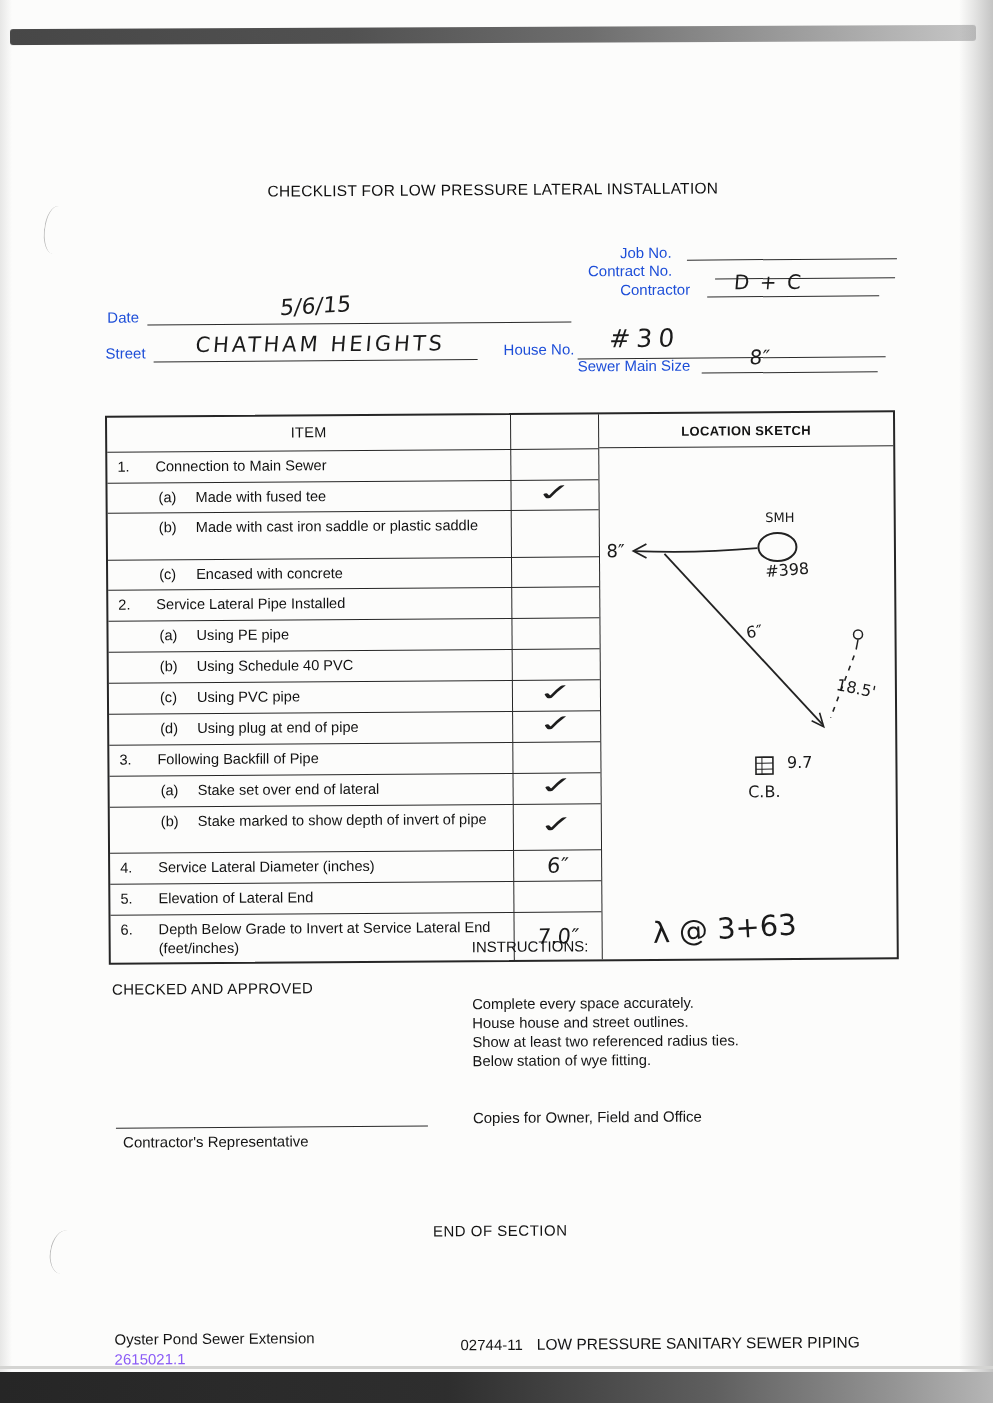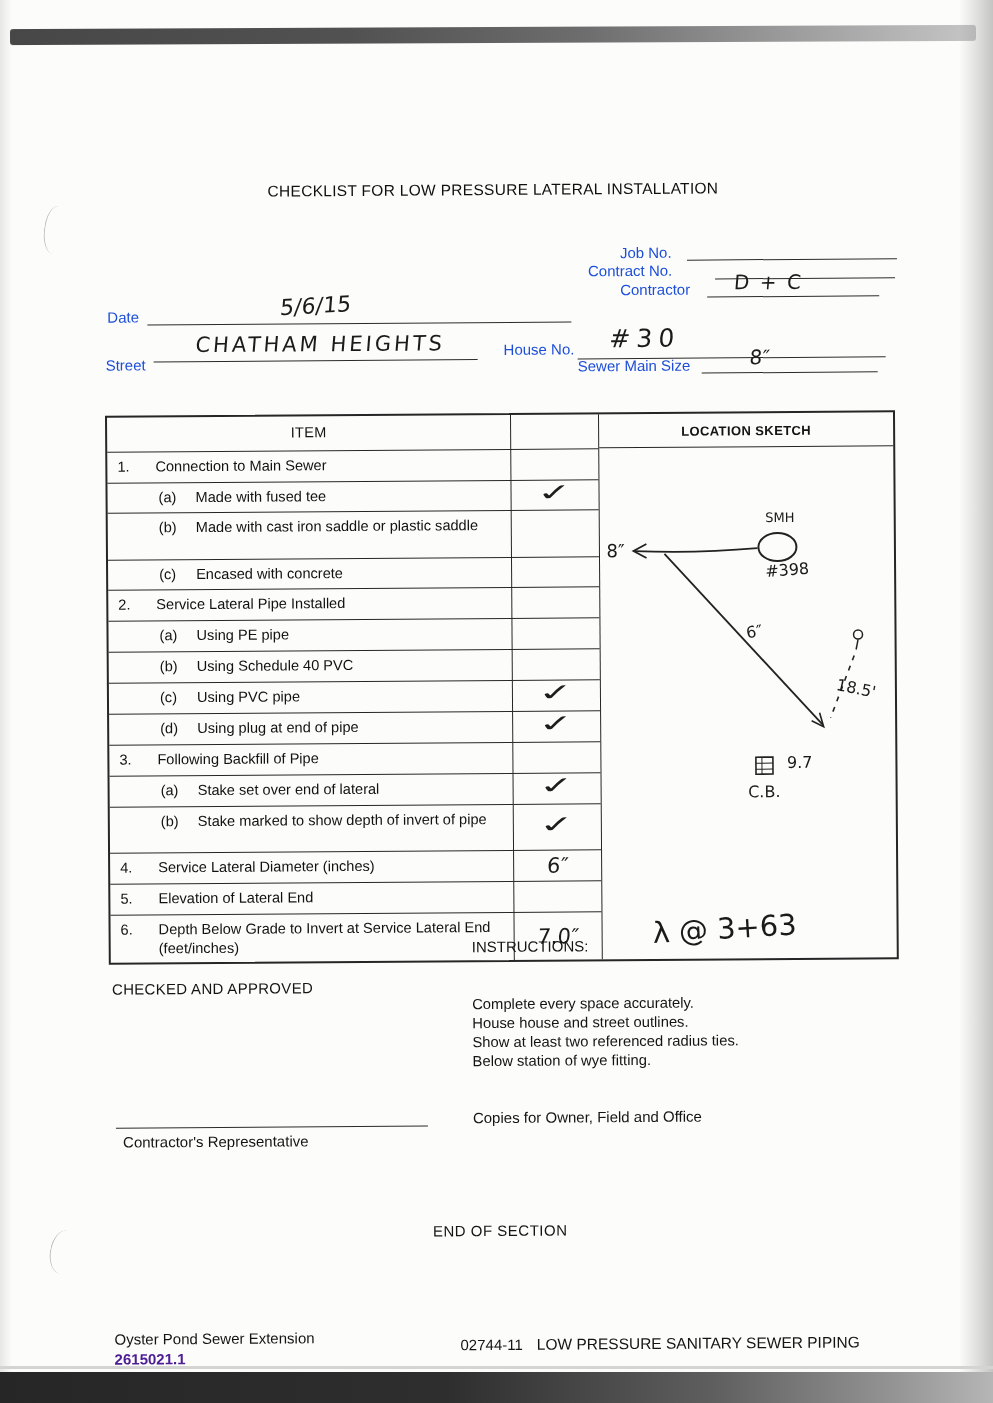--- a/index.html
+++ b/index.html
@@ -110,21 +110,21 @@
     <div class="rule" style="left:718px;top:280px;width:180px;"></div>
 
     <div class="lbl" style="left:623px;top:282px;">Contractor</div>
     <div class="rule" style="left:710px;top:298px;width:172px;"></div>
     <div class="hand" style="left:737px;top:272px;font-size:20px;letter-spacing:2px;">D + C</div>
 
     <div class="lbl" style="left:110px;top:306px;">Date</div>
     <div class="rule" style="left:150px;top:322px;width:424px;"></div>
     <div class="hand" style="left:283px;top:292px;font-size:22px;transform:skewX(-8deg) rotate(-3deg);">5/6/15</div>
 
-    <div class="lbl" style="left:108px;top:342px;margin-top:12px;">Street</div>
+    <div class="lbl" style="left:108px;top:342px;">Street</div>
     <div class="rule" style="left:156px;top:359px;width:324px;"></div>
     <div class="hand" style="left:198px;top:331px;font-size:21px;letter-spacing:3px;">CHATHAM HEIGHTS</div>
 
     <div class="lbl" style="left:498px;top:341px;margin-left:8px;">House No.</div>
     <div class="rule" style="left:580px;top:359px;width:308px;"></div>
     <div class="hand" style="left:612px;top:325px;font-size:25px;letter-spacing:6px;">#30</div>
 
     <div class="lbl" style="left:580px;top:358px;">Sewer Main Size</div>
     <div class="rule" style="left:704px;top:374px;width:176px;"></div>
     <div class="hand" style="left:752px;top:347px;font-size:20px;">8″</div>
@@ -316,21 +316,21 @@
     <div class="ftext instr" style="left:470px;top:1052px;">Below station of wye fitting.</div>
 
     <div class="ftext" style="left:470px;top:1109px;">Copies for Owner, Field and Office</div>
 
     <div class="rule" style="left:113px;top:1125px;width:312px;"></div>
     <div class="ftext" style="left:120px;top:1131px;">Contractor's Representative</div>
 
     <div class="eos">END OF SECTION</div>
 
     <div class="ftext" style="left:110px;top:1328px;">Oyster Pond Sewer Extension</div>
-    <div class="ftext" style="left:110px;top:1348px;color:#4c1d95;font-weight:bold;">2615021.1</div>
+    <div class="ftext" style="left:110px;top:1348px;color:#8b5cf6;">2615021.1</div>
 
     <div class="specline">
       <span>02744-11</span><span class="spec-title">LOW PRESSURE SANITARY SEWER PIPING</span>
     </div>
 
   </div>
 
   <div class="artifact-bottom-line"></div>
   <div class="artifact-bottom"></div>
 </div>

